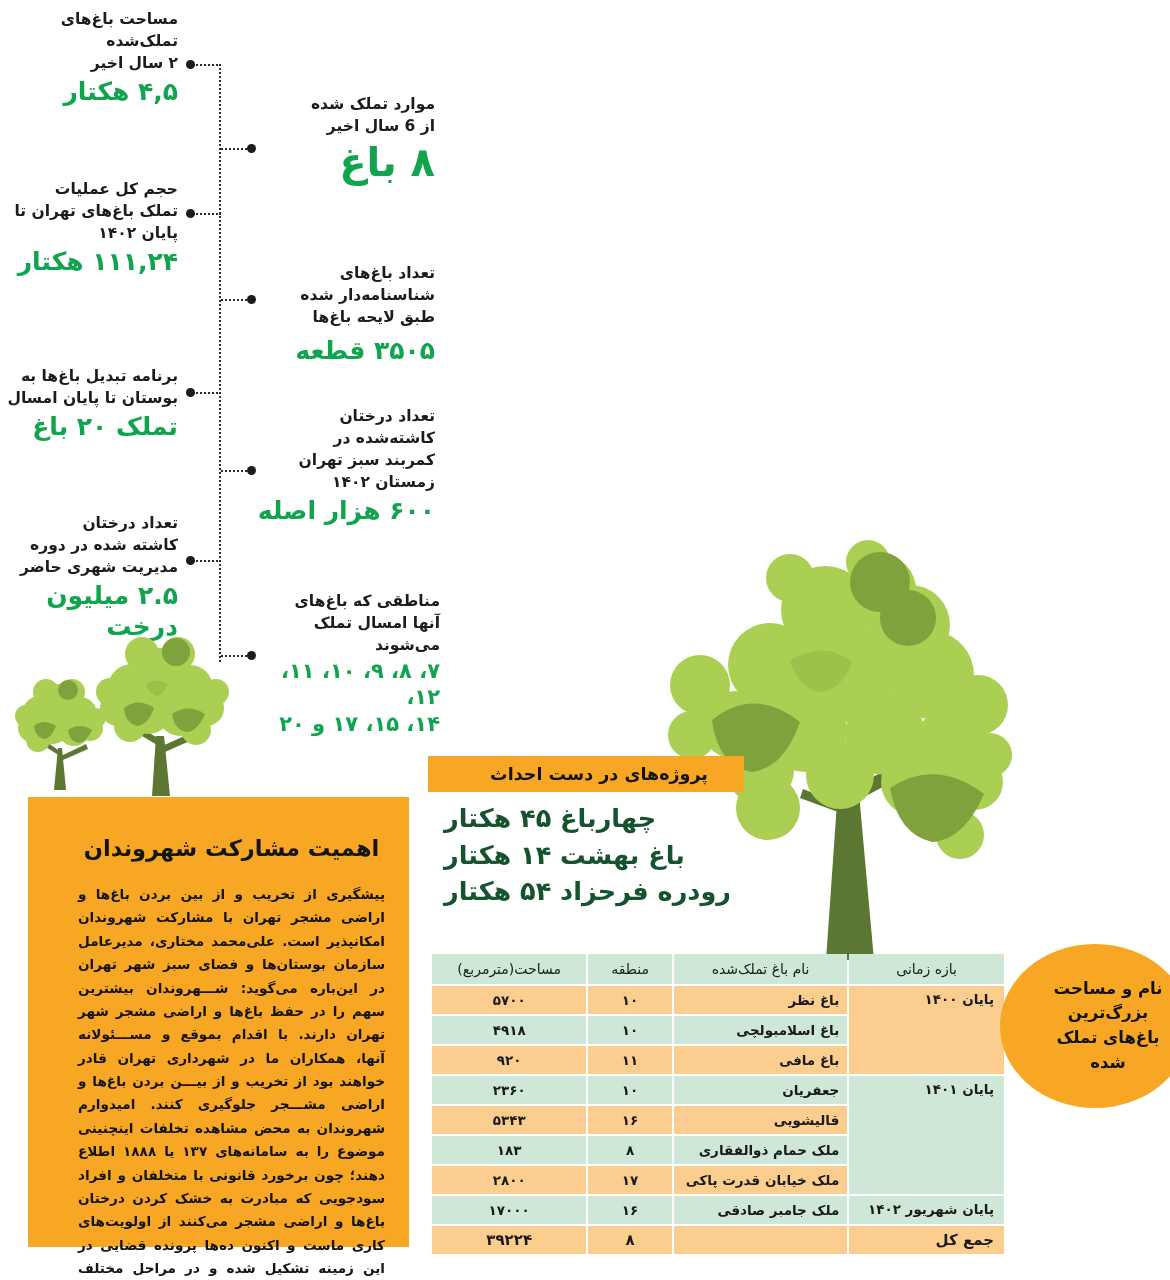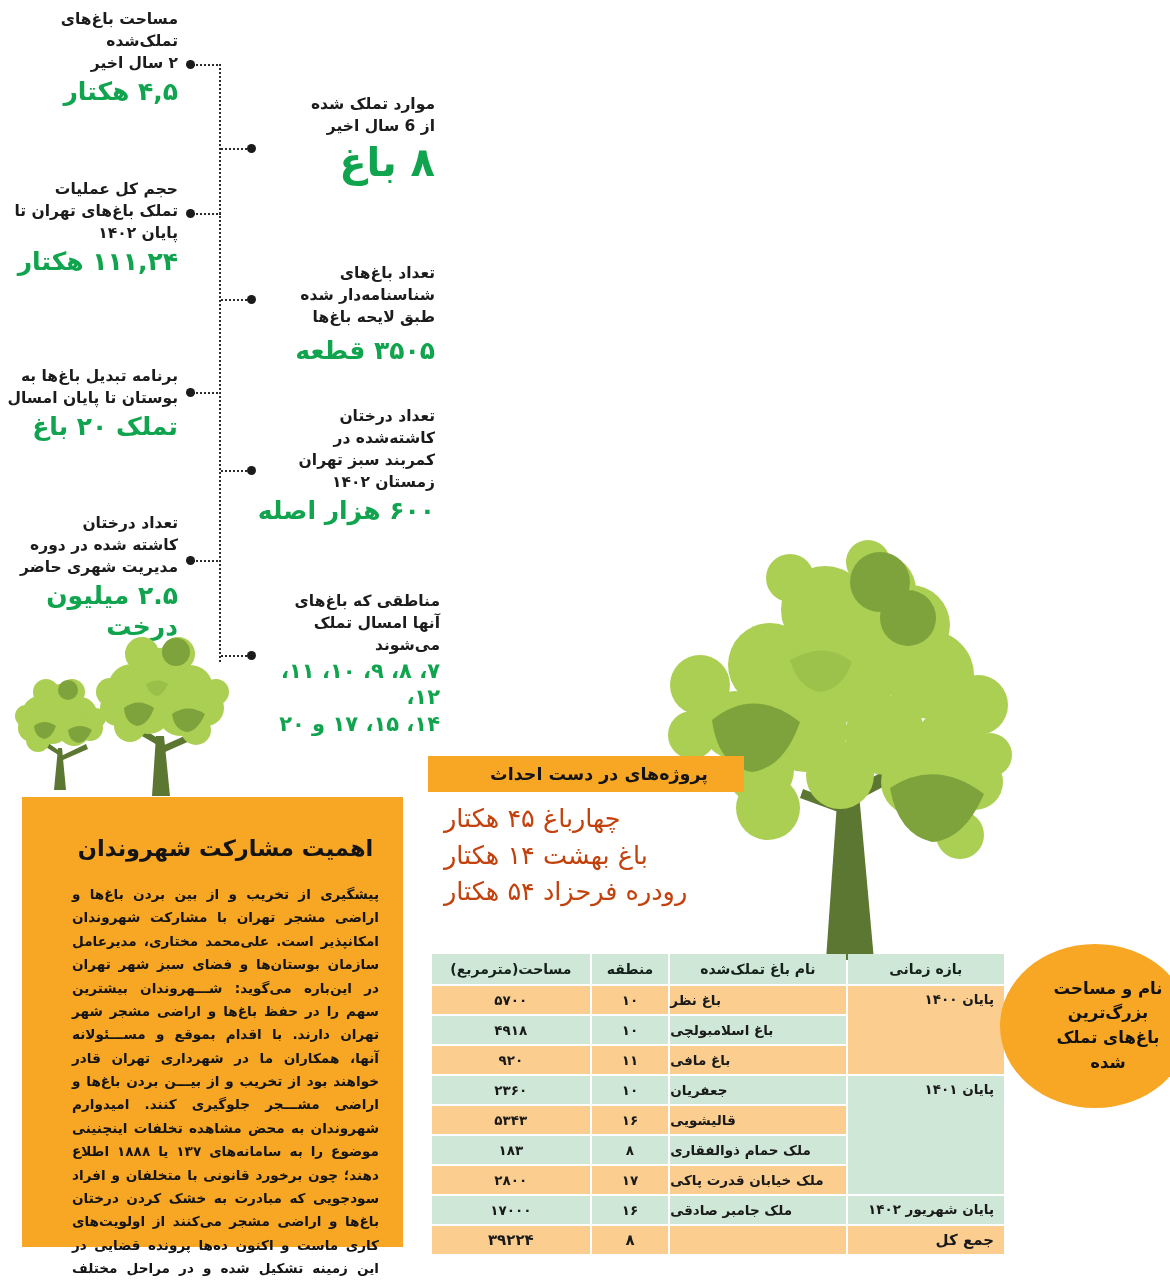--- a/index.html
+++ b/index.html
@@ -27,21 +27,21 @@
   .stat .val{
     font-size:25px;line-height:1.25;font-weight:900;color:#11a44e;margin-top:2px;
     letter-spacing:-.3px;
   }
   .stat.big .val{font-size:40px;line-height:1.15;}
   .stat.r{text-align:right;}
   .stat.l{text-align:right;}
 
   
   #citizen-card{
-    left:22px;top:797px;width:355px;height:450px;
+    left:28px;top:797px;width:355px;height:450px;
     background:#F8A724;
   }
   #citizen-card h2{
     margin:0;padding:38px 22px 0 22px;text-align:center;
     font-size:22.5px;font-weight:900;color:#141414;letter-spacing:-.4px;
   }
   #citizen-card p{
     margin:0;padding:22px 24px 0 24px;
     font-size:13.6px;line-height:1.72;color:#141414;
     text-align:justify;text-align-last:center;font-weight:600;
@@ -49,38 +49,38 @@
   }
 
   
   #projects-banner{
     left:428px;top:756px;width:290px;height:36px;background:#F8A724;
     display:flex;align-items:center;justify-content:center;
   }
   #projects-banner span{font-size:17.5px;font-weight:800;color:#141414;letter-spacing:-.2px;}
   #projects-list{left:418px;top:800px;width:400px;text-align:left;}
   #projects-list div{
-    font-size:25.5px;font-weight:400;color:#c2410c;line-height:1.44;letter-spacing:-.4px;
+    font-size:25.5px;font-weight:700;color:#14532d;line-height:1.44;letter-spacing:-.4px;
   }
 
   
   #acquired-table{
     position:absolute;left:430px;top:952px;width:576px;
     border-collapse:separate;border-spacing:2px;
     font-size:13.5px;
   }
   #acquired-table th{
-    background:#CFE7D6;color:#14201a;font-weight:700;
-    padding:7px 12px;text-align:center;font-size:14px;white-space:nowrap;
+    background:#CFE7D6;color:#14201a;font-weight:400;
+    padding:7px 20px;text-align:center;font-size:14px;white-space:nowrap;
   }
   #acquired-table td{
     padding:5px 8px;text-align:center;color:#1a1a1a;font-weight:700;
     font-size:13.5px;height:18px;
   }
-  #acquired-table td.name{text-align:left;padding-left:0;}
+  #acquired-table td.name{text-align:right;padding-left:0;}
   #acquired-table td.period{text-align:right;padding-right:10px;vertical-align:top;}
   .cell-green{background:#CFE7D6;}
   .cell-orange{background:#FBCE8F;}
   #acquired-table tr.total td{font-weight:900;font-size:15px;background:#FBCE8F;}
   #acquired-table tr.total td.period{text-align:right;padding-left:32px;}
 
   
   #largest-badge{
     left:1000px;top:944px;width:164px;height:164px;border-radius:50%;
     background:#F8A724;display:flex;align-items:center;justify-content:center;

